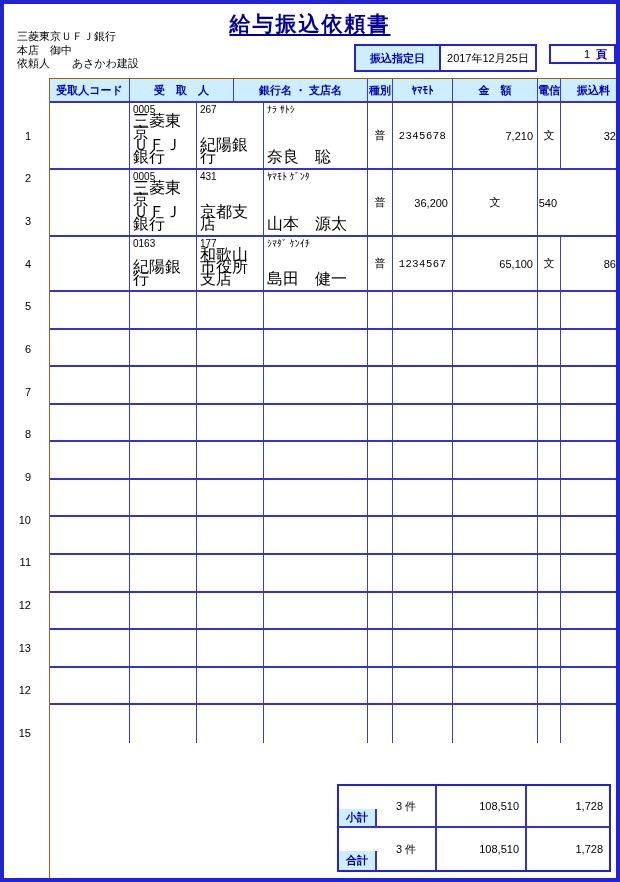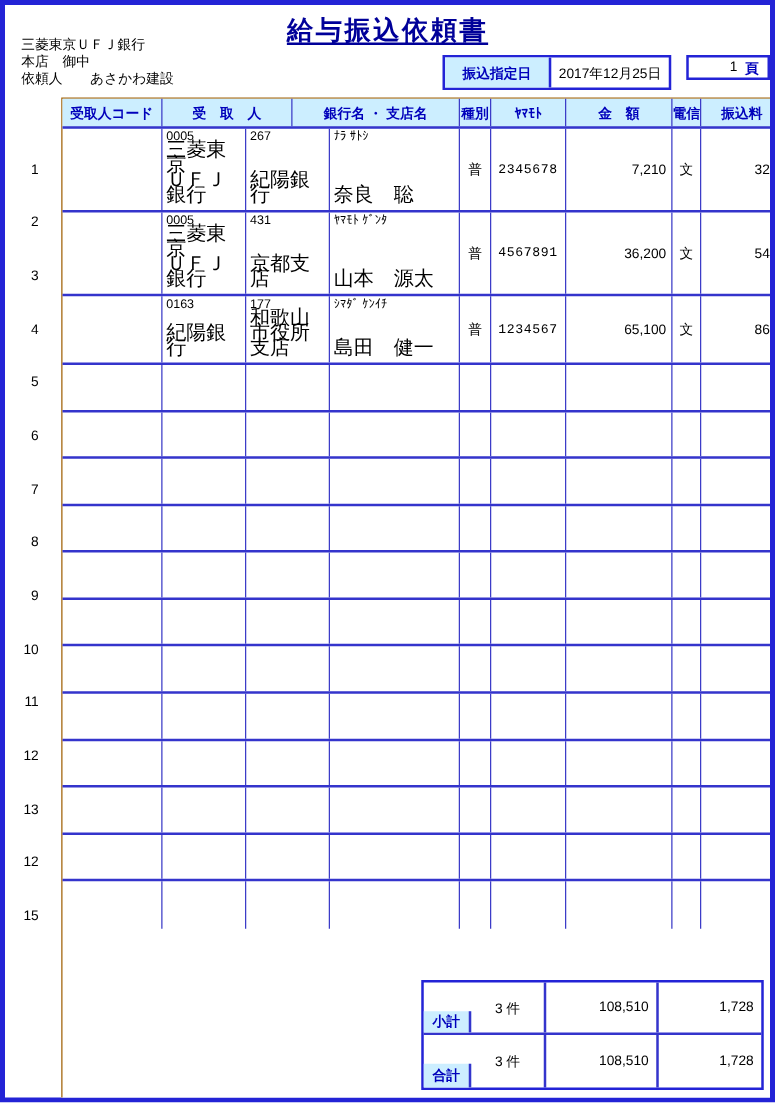--- a/index.html
+++ b/index.html
@@ -157,21 +157,20 @@
           </div>
           <div class="cell c-stack">
             <div class="code">431</div>
             <div class="name">京都支店</div>
           </div>
           <div class="cell c-stack">
             <div class="code">ﾔﾏﾓﾄ ｹﾞﾝﾀ</div>
             <div class="name">山本　源太</div>
           </div>
           <div class="cell c-center">普</div>
-          <div class="cell c-center c-acct">4567891</div>
           <div class="cell c-right">36,200</div>
           <div class="cell c-center">文</div>
           <div class="cell c-right">540</div>
         </div>
         <div class="trow">
           <div class="cell c-stack"></div>
           <div class="cell c-stack">
             <div class="code">0163</div>
             <div class="name">
               <div>紀陽銀行</div>

